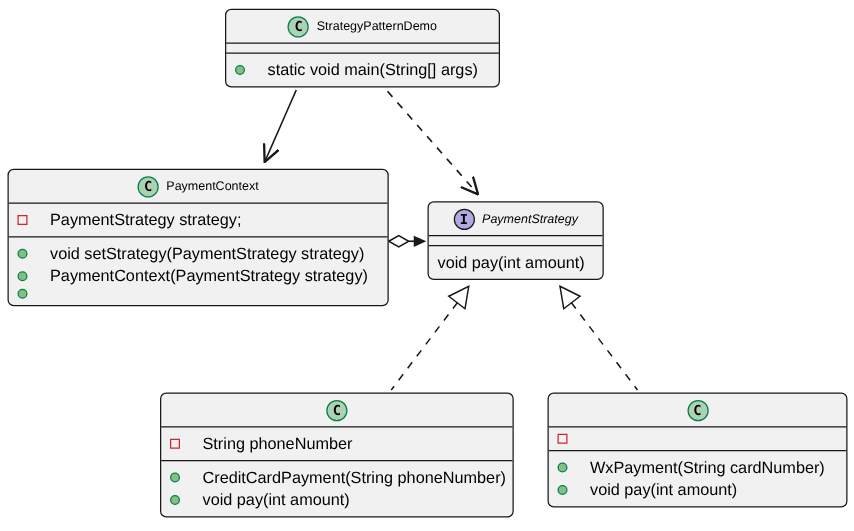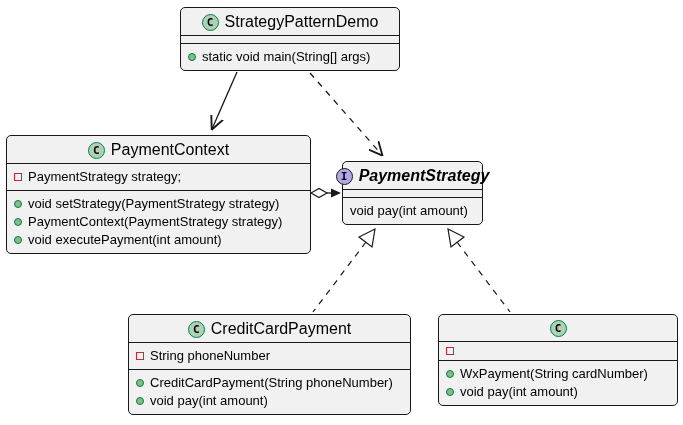--- a/index.html
+++ b/index.html
@@ -17,26 +17,26 @@
     padding:5px 8px 4px 8px;
   }
   .spot {
     width:17px; height:17px; border-radius:50%; flex:none;
     display:flex; align-items:center; justify-content:center;
     font-family:"DejaVu Sans Mono", monospace; font-weight:bold; font-size:11px;
     box-sizing:border-box; font-style:normal;
   }
   .spot-c { background:#ADD1B2; border:1px solid #038048; }
   .spot-i { background:#B4A7E5; border:1px solid #181818; }
-  .cname { font-size:16px; }
-  .cname.italic { font-style:italic;font-weight:bold; }
+  .cname { font-size:10px; }
+  .cname.italic { font-style:italic; }
   .compartment { border-top:1px solid #181818; padding:4px 7px; }
   .compartment.empty { padding:0; height:7px; }
   .member {
-    display:flex; align-items:center; gap:6px; font-size:13px;
+    display:flex; align-items:center; gap:18px; font-size:13px;
     line-height:16px; padding:1px 0; white-space:nowrap;
   }
   .vis { width:8px; height:8px; flex:none; box-sizing:border-box; }
   .vis-public  { border-radius:50%; background:#84BE84; border:1px solid #038048; }
   .vis-private { background:transparent; border:1.5px solid #C82930; }
 </style>
 </head>
 <body>
 
 <div class="canvas">
@@ -98,42 +98,40 @@
       <div class="member">
         <span class="vis vis-public"></span>
         <span>void setStrategy(PaymentStrategy strategy)</span>
       </div>
       <div class="member">
         <span class="vis vis-public"></span>
         <span>PaymentContext(PaymentStrategy strategy)</span>
       </div>
       <div class="member">
         <span class="vis vis-public"></span>
-        <span>void executePayment(int amount)</span>
       </div>
     </div>
   </div>
 
   <div class="uml-class" style="left:342px; top:161px; width:141px;">
     <div class="uml-title">
       <span class="spot spot-i">I</span>
       <span class="cname italic">PaymentStrategy</span>
     </div>
     <div class="compartment empty"></div>
     <div class="compartment">
       <div class="member">
         <span>void pay(int amount)</span>
       </div>
     </div>
   </div>
 
   <div class="uml-class" style="left:128px; top:314px; width:283px;">
     <div class="uml-title">
       <span class="spot spot-c">C</span>
-      <span class="cname">CreditCardPayment</span>
     </div>
     <div class="compartment">
       <div class="member">
         <span class="vis vis-private"></span>
         <span>String phoneNumber</span>
       </div>
     </div>
     <div class="compartment">
       <div class="member">
         <span class="vis vis-public"></span>

